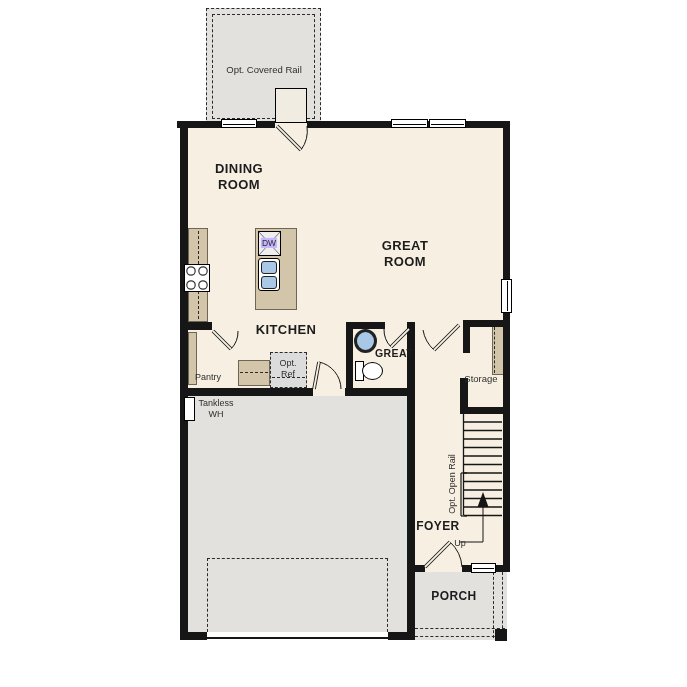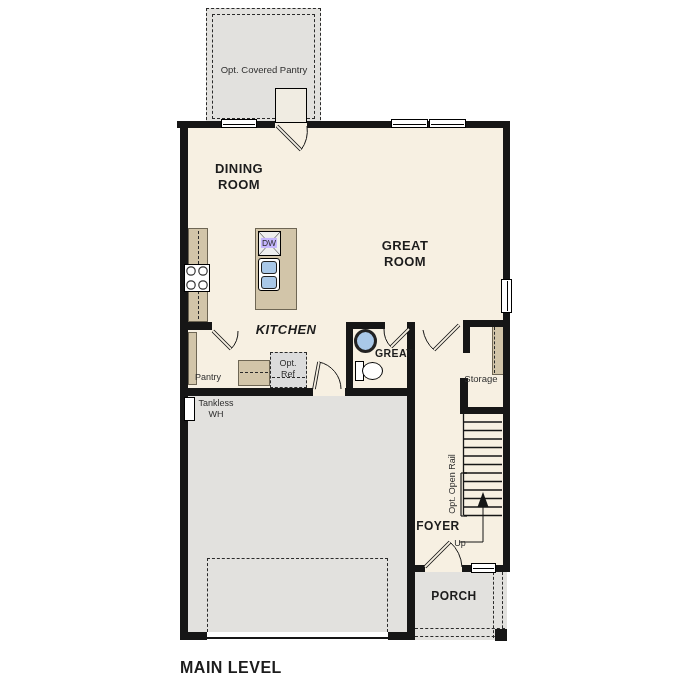--- a/index.html
+++ b/index.html
@@ -162,33 +162,32 @@
       <path d="M409,329 L391,347" stroke="#f7f0e2" stroke-width="1.8"></path>
       <path d="M434,350 A35 35 0 0 1 423,330" stroke="#161616" stroke-width="1"></path>
       <path d="M459,325 L434,350" stroke="#161616" stroke-width="3.6"></path>
       <path d="M459,325 L434,350" stroke="#f7f0e2" stroke-width="1.8"></path>
       <path d="M450,542 A37 37 0 0 1 462,567" stroke="#161616" stroke-width="1"></path>
       <path d="M425,567 L450,542" stroke="#161616" stroke-width="3.6"></path>
       <path d="M425,567 L450,542" stroke="#f7f0e2" stroke-width="1.8"></path>
     </g>
   </svg>
 
-  <div class="lbl small" style="left:264px;top:70px;font-size:9.5px;">Opt. Covered Pantry</div>
+  <div class="lbl small" style="left:264px;top:70px;font-size:9.5px;">Opt. Covered Rail</div>
   <div class="lbl" style="left:239px;top:177px;">DINING
 ROOM</div>
   <div class="lbl" style="left:405px;top:226px;margin-top:28px;">GREAT
 ROOM</div>
-  <div class="lbl" style="left:286px;top:330px;font-style:italic;">KITCHEN</div>
+  <div class="lbl" style="left:286px;top:330px;">KITCHEN</div>
   <div class="lbl" style="left:394px;top:353px;font-size:10.5px;">GREAT</div>
   <div class="lbl small" style="left:208px;top:377px;">Pantry</div>
   <div class="lbl small" style="left:288px;top:369px;">Opt.
 Ref</div>
   <div class="lbl small" style="left:481px;top:379px;font-size:9.5px;">Storage</div>
   <div class="lbl small" style="left:216px;top:409px;">Tankless
 WH</div>
   <div class="lbl" style="left:438px;top:526px;font-size:12px;">FOYER</div>
   <div class="lbl small" style="left:460px;top:543px;">Up</div>
   <div class="lbl small rot" style="left:452px;top:484px;">Opt. Open Rail</div>
   <div class="lbl" style="left:454px;top:596px;font-size:12px;">PORCH</div>
   <div class="lbl small" style="left:269px;top:243px;font-size:8.5px;background:#c4b5fd;padding:0 1px;">DW</div>
-  <div class="lbl" style="left:180px;top:658px;transform:none;font-size:16px;letter-spacing:.5px;">MAIN LEVEL</div>
 
 </div>
 
 </body></html>

